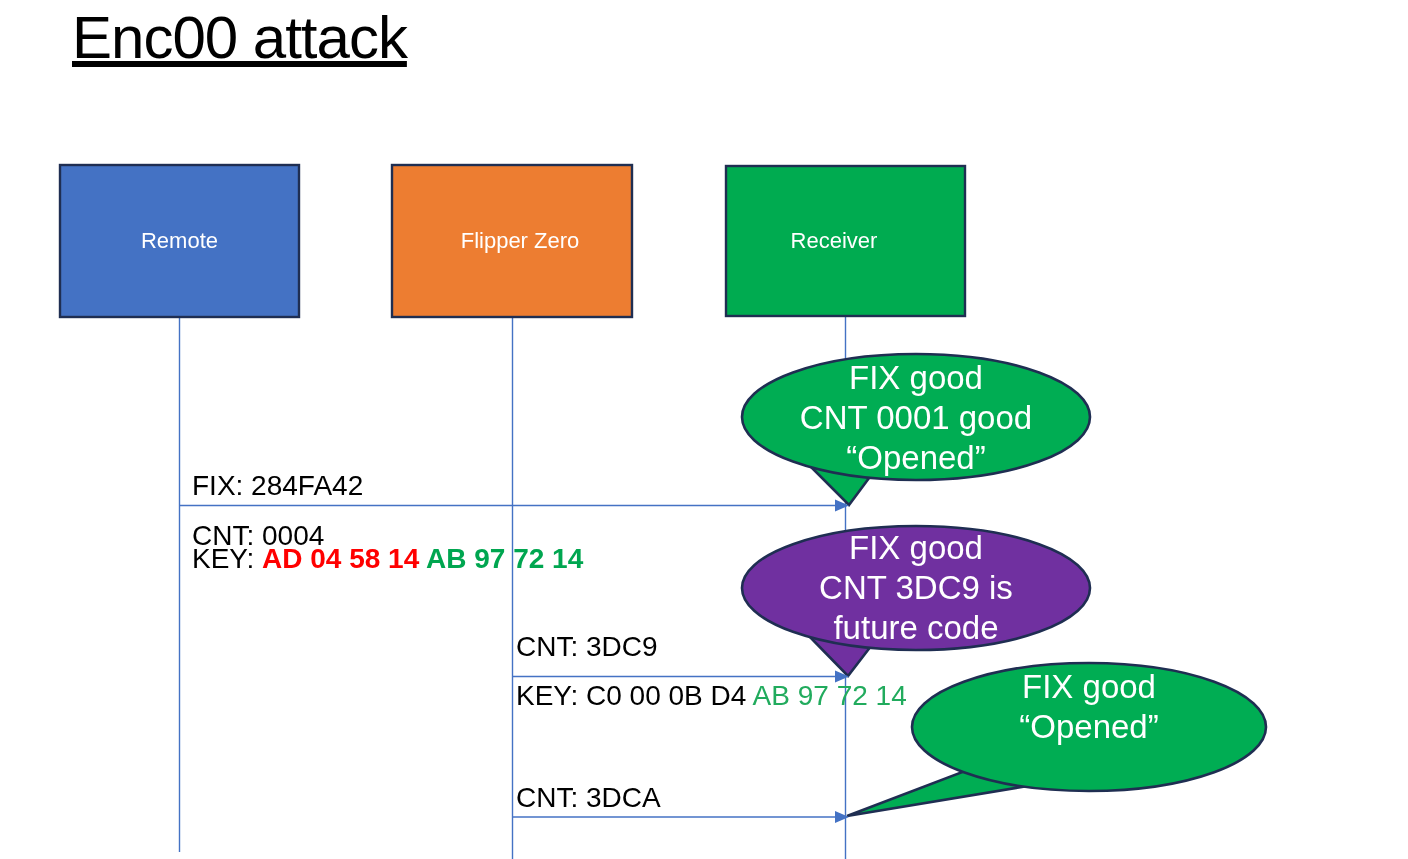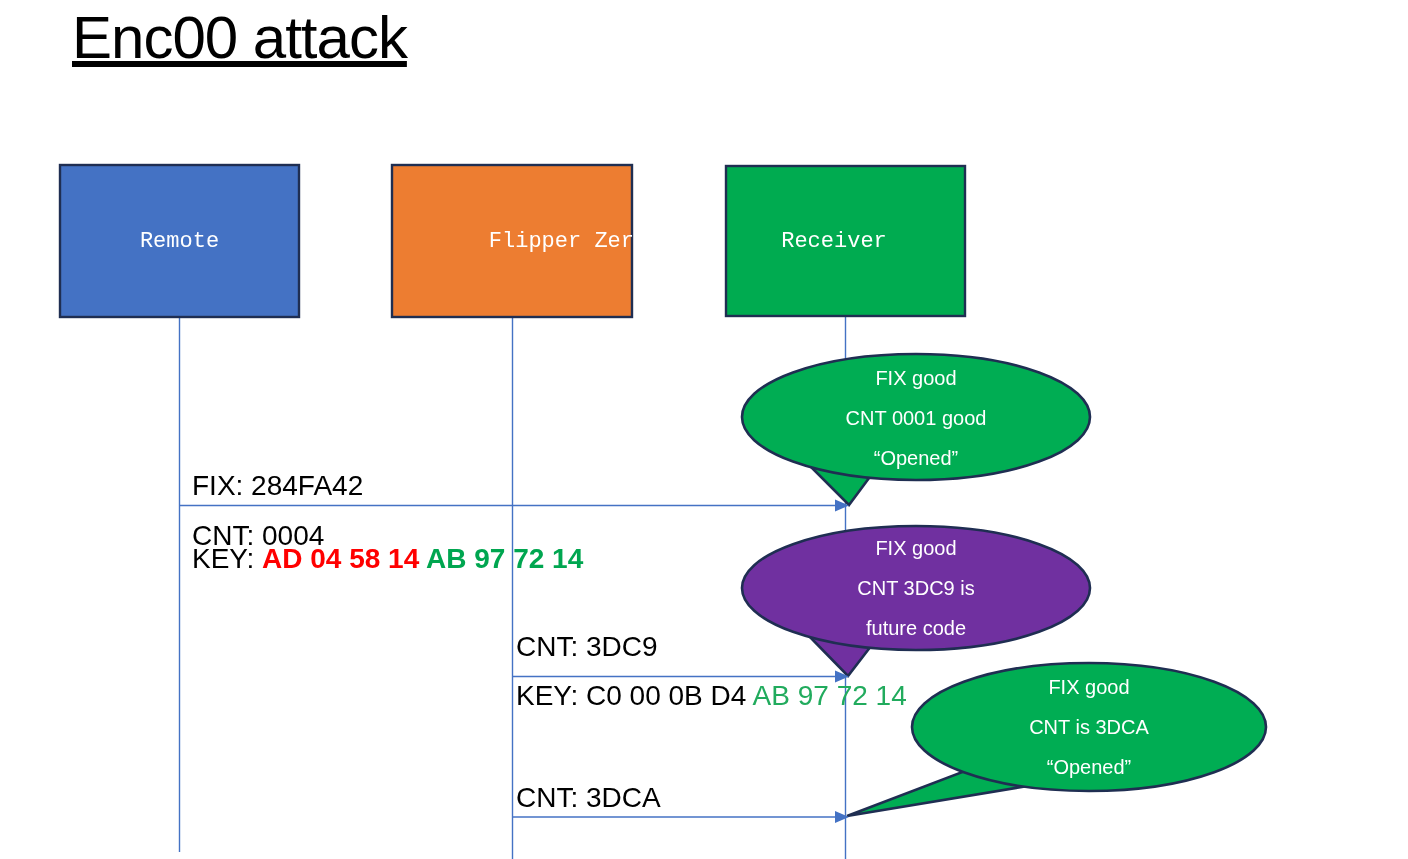--- a/index.html
+++ b/index.html
@@ -8,37 +8,37 @@
     font-family:"Liberation Sans",sans-serif;overflow:hidden;
   }
   .title{
     position:absolute;left:72px;top:0;margin:0;
     font-size:60px;font-weight:300;letter-spacing:-1px;color:#000;
     line-height:1.25;white-space:nowrap;text-decoration:underline;
   }
   svg.canvas{position:absolute;left:0;top:0;display:block;}
   .actor-label{
     position:absolute;display:flex;align-items:center;justify-content:center;
-    color:#fff;font-size:22px;text-align:center;font-family:Liberation Mono, monospace;
+    color:#fff;font-size:22px;text-align:center;
   }
   .actor-label.remote  {left:60px;  top:165px; width:239px; height:152px;}
-  .actor-label.flipper {left:392px; top:165px; width:256px; height:152px;padding-left:48px;}
+  .actor-label.flipper {left:392px; top:165px; width:256px; height:152px;}
   .actor-label.receiver{left:726px; top:166px; width:216px; height:150px;}
   .msg{
     position:absolute;font-size:28px;color:#000;white-space:nowrap;line-height:30px;
   }
   .m1a{left:192px;top:471px;} .m1b{left:192px;top:521px;} .m1c{left:192px;top:544px;}
   .m2a{left:516px;top:632px;} .m2b{left:516px;top:681px;}
   .m3a{left:516px;top:783px;} .m3b{left:516px;top:822px;}
   .k-red  {color:#FF0000;font-weight:bold;}
   .k-greenb{color:#00A650;font-weight:bold;}
   .k-green{color:#21AB5D;}
   .callout-text{
     position:absolute;width:360px;text-align:center;color:#fff;
-    font-size:20px;line-height:40px;
+    font-size:33px;line-height:40px;
   }
   .c1{left:736px;top:358px;} .c2{left:736px;top:528px;} .c3{left:909px;top:667px;}
 </style>
 </head>
 <body>
 
 <div class="stage">
 
   <h1 class="title">Enc00 attack</h1>
 
@@ -99,17 +99,16 @@
     <div>CNT 0001 good</div>
     <div>“Opened”</div>
   </div>
   <div class="callout-text c2">
     <div>FIX good</div>
     <div>CNT 3DC9 is</div>
     <div>future code</div>
   </div>
   <div class="callout-text c3">
     <div>FIX good</div>
-    <div>CNT is 3DCA</div>
     <div>“Opened”</div>
   </div>
 
 </div>
 
 </body></html>

